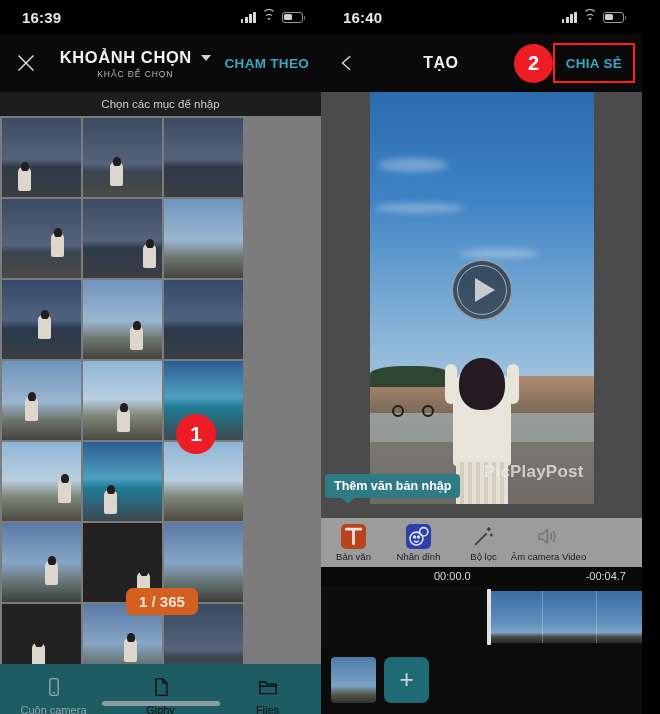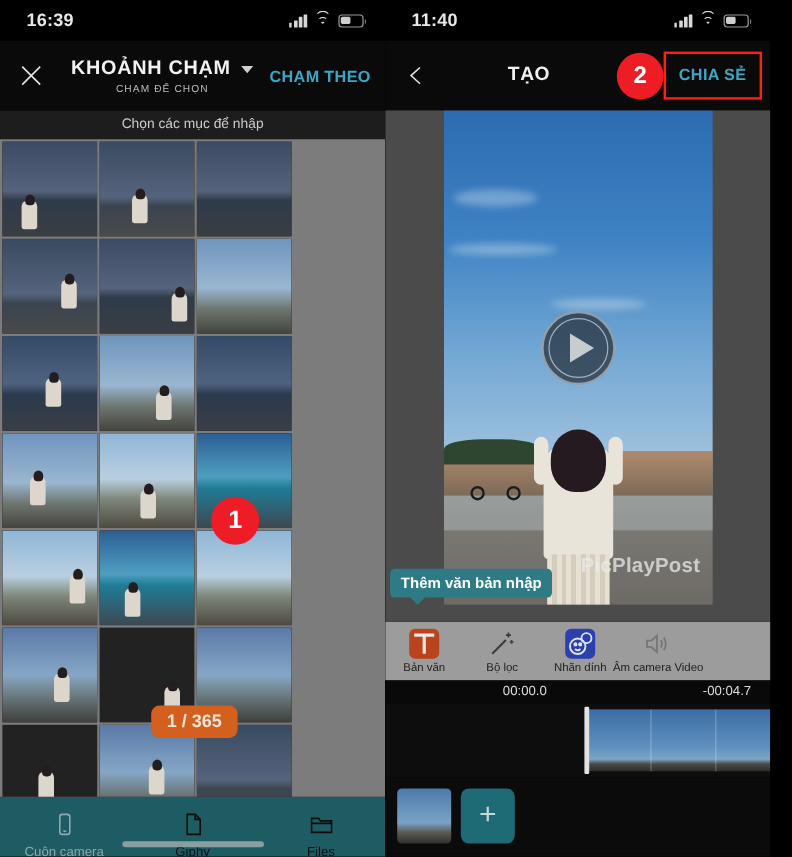--- a/index.html
+++ b/index.html
@@ -126,21 +126,21 @@
   .wm { position:absolute; right:10px; bottom:22px; color:rgba(235,235,235,.75);
         font-size:17px; font-weight:600; letter-spacing:.2px; z-index:5; }
 
   .edittools { height:49px; background:#9c9c9c; display:flex; align-items:center; overflow:hidden; }
   .etool { width:65px; flex:none; display:flex; flex-direction:column; align-items:center; gap:2px; }
   .eicon { width:25px; height:25px; border-radius:5px; display:flex; align-items:center; justify-content:center; }
   .etool span { font-size:9.5px; color:#1b1b1b; white-space:nowrap; }
 
   .timebar { height:19px; background:#090909; position:relative; }
   .timebar span { position:absolute; top:3px; color:#dcdcdc; font-size:11px; }
-  .tb-cur { left:98px;text-align:right; } .tb-rem { right:16px;margin-left:16px; }
+  .tb-cur { left:113px;text-align:right; } .tb-rem { right:16px;margin-left:16px; }
 
   .timeline { height:62px; background:#0d0d0d; position:relative; overflow:hidden; }
   .clip { position:absolute; left:167px; top:5px; right:0; height:52px; overflow:hidden; }
   .clip-img { position:absolute; inset:0;
               background:linear-gradient(180deg,#3a6da4 0%,#5f8fbd 60%,#7da4c6 80%,#4a4a46 88%,#2b2b28 100%); }
   .clip-div { position:absolute; top:0; bottom:0; width:1px; background:rgba(255,255,255,.25); }
   .playhead { position:absolute; left:166px; top:3px; width:4px; height:56px; background:#e2e2e2; border-radius:1px; }
 
   .filmstrip { height:63px; background:#0b0b0b; display:flex; align-items:center; gap:8px; padding-left:10px; }
   .fs-thumb { width:45px; height:46px; border-radius:4px; overflow:hidden;
@@ -178,24 +178,24 @@
     </div>
 
     <div class="navbar-l">
       <div class="close-x">
         <svg viewBox="0 0 24 24">
           <path d="M3 3 L21 21 M21 3 L3 21" stroke="#e6e6e6" stroke-width="1.6" fill="none"></path>
         </svg>
       </div>
       <div class="title-wrap">
         <div class="title-row">
-          <div class="title-main">KHOẢNH CHẠM</div>
+          <div class="title-main">KHOẢNH CHỌN</div>
           <div class="chev-d"></div>
         </div>
-        <div class="title-sub">CHẠM ĐỂ CHỌN</div>
+        <div class="title-sub">KHẮC ĐỂ CHỌN</div>
       </div>
       <div class="next-btn">CHẠM THEO</div>
     </div>
 
     <div class="hint-bar">
       <span>Chọn các mục để nhập</span>
     </div>
 
     <div class="grid" id="photo-grid">
         <div class="cell">
@@ -332,21 +332,21 @@
         </svg>
         <span>Files</span>
       </div>
       <div class="homebar"></div>
     </div>
   </div>
 
   <div class="panel">
 
     <div class="statusbar">
-      <div class="sb-time">11:40</div>
+      <div class="sb-time">16:40</div>
       <div class="sb-icons">
         <div class="bars">
             <i></i>
             <i></i>
             <i></i>
             <i></i>
           </div>
         <div class="wifi">
             <span></span>
             <span></span>
@@ -403,43 +403,43 @@
     <div class="edittools" id="edit-tools">
         <div class="etool">
           <div class="eicon" style="background: rgb(184, 67, 28);">
             <svg viewBox="0 0 24 24">
               <path d="M4 5 h16 M12 5 v15" stroke="#f3e6df" stroke-width="2.6" fill="none"></path>
             </svg>
           </div>
           <span>Bản văn</span>
         </div>
         <div class="etool">
-          <div class="eicon">
-            <svg viewBox="0 0 24 24" fill="none" stroke="#3c3c3c" stroke-width="1.7">
-              <path d="M4 20 L15 9"></path>
-              <path d="M17 3 v4 M15 5 h4" stroke-width="1.4"></path>
-              <path d="M19.5 9 v3 M18 10.5 h3" stroke-width="1.2"></path>
-            </svg>
-          </div>
-          <span>Bộ lọc</span>
-        </div>
-        <div class="etool">
           <div class="eicon" style="background: rgb(43, 63, 174);">
             <svg viewBox="0 0 24 24" fill="none" stroke="#dfe4f7" stroke-width="1.5">
               <circle cx="10" cy="14" r="6.2"></circle>
               <circle cx="17" cy="7.5" r="4"></circle>
               <circle cx="8.2" cy="12.5" r="0.9" fill="#dfe4f7"></circle>
               <circle cx="12" cy="12.5" r="0.9" fill="#dfe4f7"></circle>
               <path d="M7.8 16.2 q2.2 2 4.4 0"></path>
             </svg>
           </div>
           <span>Nhãn dính</span>
         </div>
         <div class="etool">
           <div class="eicon">
+            <svg viewBox="0 0 24 24" fill="none" stroke="#3c3c3c" stroke-width="1.7">
+              <path d="M4 20 L15 9"></path>
+              <path d="M17 3 v4 M15 5 h4" stroke-width="1.4"></path>
+              <path d="M19.5 9 v3 M18 10.5 h3" stroke-width="1.2"></path>
+            </svg>
+          </div>
+          <span>Bộ lọc</span>
+        </div>
+        <div class="etool">
+          <div class="eicon">
             <svg viewBox="0 0 24 24" fill="none" stroke="#777" stroke-width="1.5">
               <path d="M3 9.5 h3.5 L11 5.5 v13 L6.5 14.5 H3 Z"></path>
               <path d="M14 9 q2 3 0 6"></path>
               <path d="M16.5 7 q3.2 5 0 10"></path>
             </svg>
           </div>
           <span>Âm camera Video</span>
         </div>
         <div class="etool"></div>
       </div>

